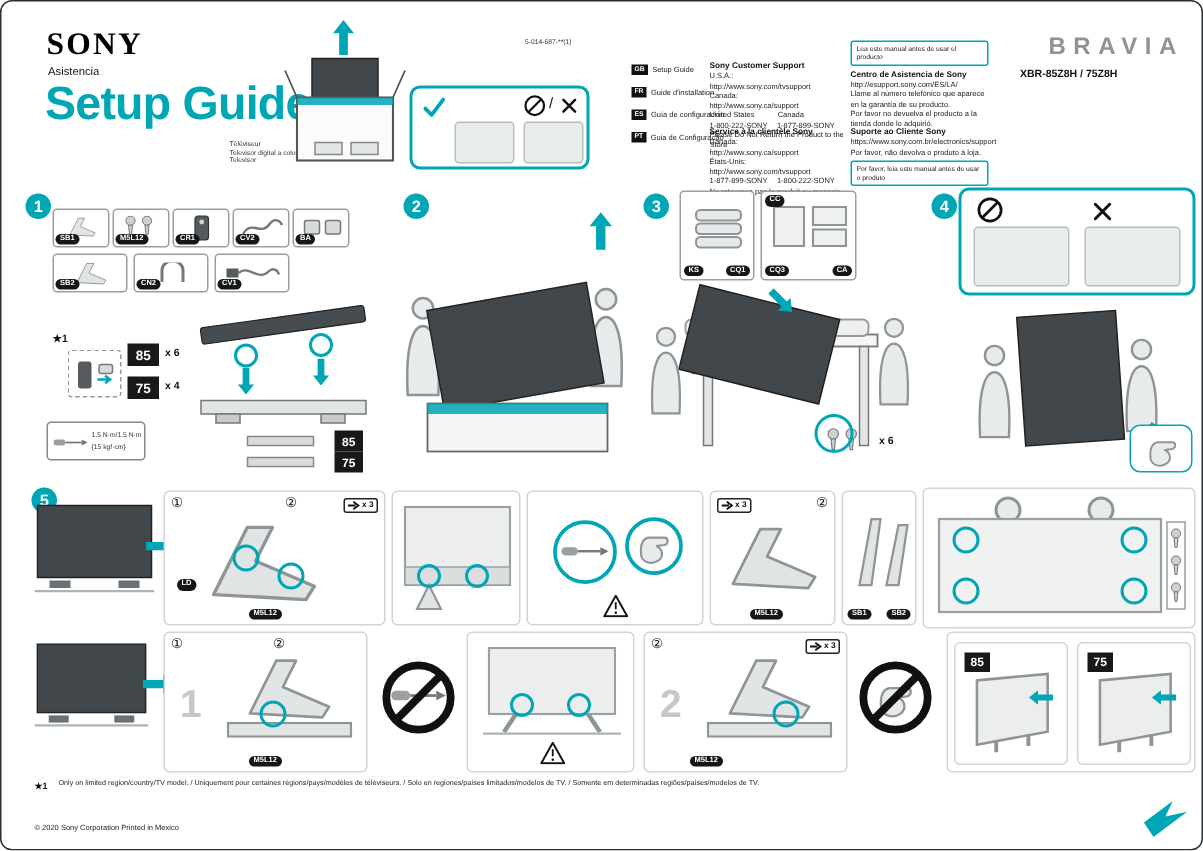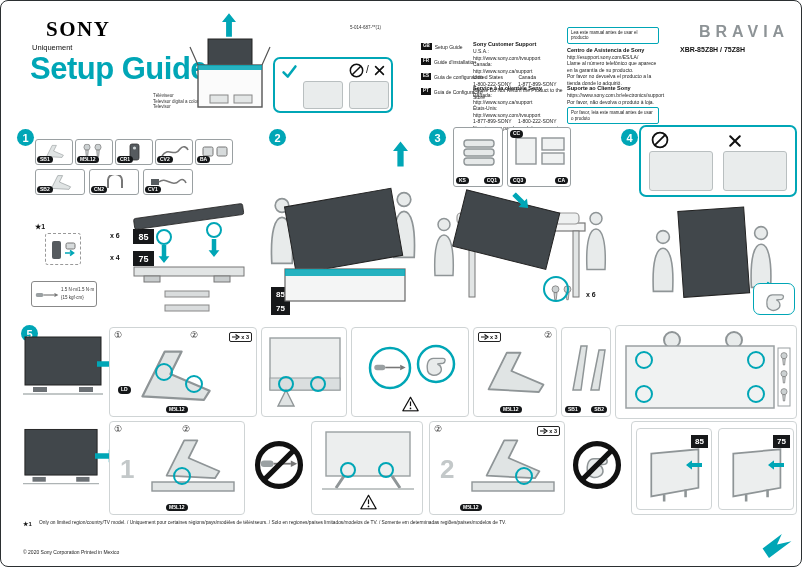--- a/index.html
+++ b/index.html
@@ -10,32 +10,32 @@
           border:1.5px solid #2b2f31; border-radius:8px; overflow:hidden; }
   .abs{ position:absolute; }
 
   
   .tiny{ font-size:5px; line-height:1.3; color:#222; }
   .tinyb{ font-size:5.5px; font-weight:bold; color:#111; line-height:1.3; }
   .micro{ font-size:4.5px; line-height:1.25; color:#333; }
   .mark{ font-size:9px; color:#111; }
 
   
-  .sony{ font-family:"Liberation Serif", serif; font-weight:bold; font-size:21px; letter-spacing:1.5px; color:#000;margin-left:15px; }
+  .sony{ font-family:"Liberation Serif", serif; font-weight:bold; font-size:21px; letter-spacing:1.5px; color:#000; }
   .title{ font-size:31px; font-weight:bold; letter-spacing:-0.5px; color:var(--accent); }
   .bravia{ font-size:16px; font-weight:bold; letter-spacing:5px; color:#8d9396; }
   .models{ font-size:7px; font-weight:bold; color:#111; }
 
   
   .badge{ width:17px; height:17px; border-radius:50%; background:var(--accent); color:#fff;
           font-weight:bold; font-size:11px; display:flex; align-items:center; justify-content:center; }
   .pill{ position:absolute; background:#141618; color:#fff; font-size:5px; font-weight:bold;
          padding:1px 3px; border-radius:4px; line-height:1.1; white-space:nowrap; }
   .sq{ position:absolute; background:#16181a; color:#fff; font-weight:bold;
-       display:flex; align-items:center; justify-content:center;margin-left:48px; }
+       display:flex; align-items:center; justify-content:center; }
   .partbox{ position:absolute; background:#fff; border:1px solid #9aa0a2; border-radius:3px; }
   .panel{ position:absolute; background:#fff; border:1px solid #cfd4d5; border-radius:4px; }
   .notice{ border:1.5px solid var(--accent); border-radius:2px; padding:2px 3px;
            font-size:4.5px; line-height:1.2; color:#222; background:#fff; }
   .tealbox{ position:absolute; border:2px solid var(--accent); border-radius:7px; background:#fff; }
   .lang-row{ display:flex; align-items:center; gap:3px; height:15px; }
   .lang-code{ background:#111; color:#fff; font-size:4.5px; font-weight:bold; padding:1px 2px; line-height:1; }
   .lang-label{ font-size:5px; color:#222; }
   .tagqty{ position:absolute; border:1px solid #222; border-radius:2px; background:#fff;
            font-size:5.5px; font-weight:bold; padding:1px 2px; display:flex; align-items:center; gap:1px; }
@@ -89,21 +89,21 @@
     <symbol id="sym-tvcorner" viewBox="0 0 70 70">
       <path d="M5 10 L60 5 L60 50 L5 60 Z" fill="#eceeee" stroke="#8f9597" stroke-width="2"></path>
       <path d="M20 58 L20 66 M45 52 L45 61" stroke="#8f9597" stroke-width="3"></path>
     </symbol>
   </defs>
 </svg>
 
 <div class="sheet">
 
   <div class="abs sony" style="left:30px;top:16px">SONY</div>
-  <div class="abs" style="left:31px;top:42px;font-size:7.5px">Uniquement</div>
+  <div class="abs" style="left:31px;top:42px;font-size:7.5px">Asistencia</div>
   <div class="abs title" style="left:29px;top:50px">Setup Guide</div>
   <div class="abs micro" style="left:152px;top:92px;width:140px">
     <div>Téléviseur</div>
     <div>Televisor digital a color con pantalla de cristal líquido</div>
     <div>Televisor</div>
   </div>
 
   <svg class="abs" style="left:183px;top:12px" width="92" height="104" viewBox="0 0 92 104">
     <g class="acct">
         <use href="#sym-arrow" x="38" y="0" width="14" height="24"></use>

